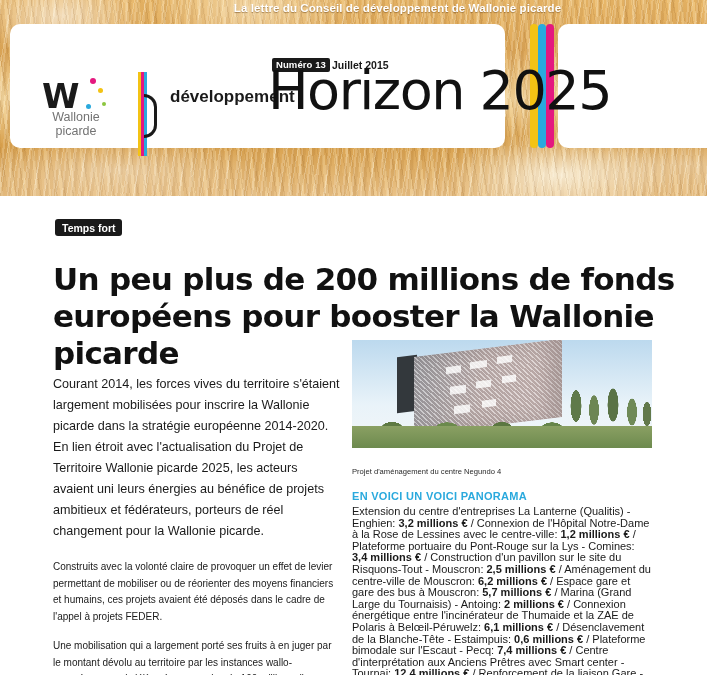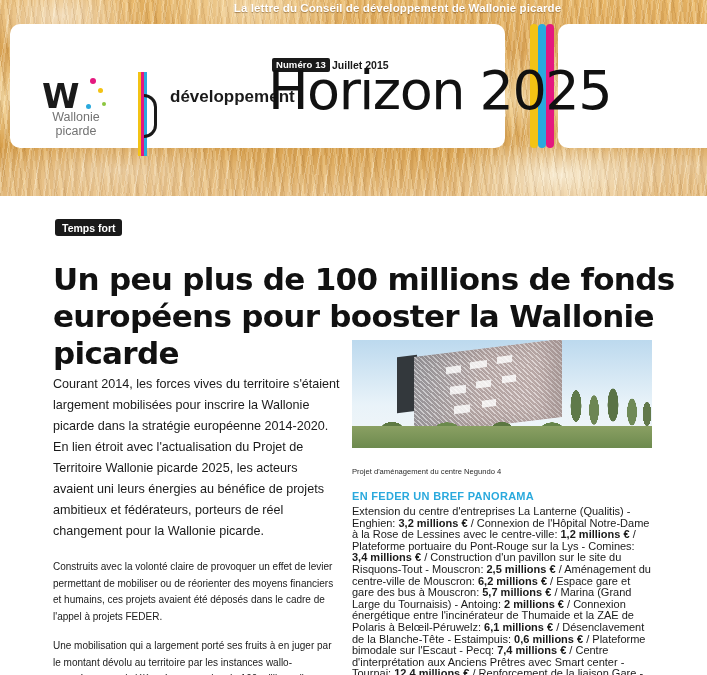--- a/index.html
+++ b/index.html
@@ -231,21 +231,21 @@
 
   <div class="panel-title"></div>
   <div class="issue-row">
     <span class="issue-badge">Numéro 13</span><span class="issue-date">Juillet 2015</span>
   </div>
   <div class="brand-title">Horizon 2025</div>
 </div>
 
 <div class="tag-tempsfort">Temps fort</div>
 
-<h1 class="headline">Un peu plus de 100 millions de fonds européens pour booster la Wallonie picarde</h1>
+<h1 class="headline">Un peu plus de 200 millions de fonds européens pour booster la Wallonie picarde</h1>
 
 <div class="col-left">
   <p class="lead-p">Courant 2014, les forces vives du territoire s'étaient largement mobilisées pour inscrire la Wallonie picarde dans la stratégie européenne 2014-2020. En lien étroit avec l'actualisation du Projet de Territoire Wallonie picarde 2025, les acteurs avaient uni leurs énergies au bénéfice de projets ambitieux et fédérateurs, porteurs de réel changement pour la Wallonie picarde.</p>
   <p class="body-p">Construits avec la volonté claire de provoquer un effet de levier permettant de mobiliser ou de réorienter des moyens financiers et humains, ces projets avaient été déposés dans le cadre de l'appel à projets FEDER.</p>
   <p class="body-p">Une mobilisation qui a largement porté ses fruits à en juger par le montant dévolu au territoire par les instances wallo-européennes qui s'élève à un peu plus de 100 millions d'euros.</p>
 
 </div>
 
 <div class="col-right">
   <div class="figure">
@@ -261,16 +261,16 @@
       <span class="win" style="left:40px;top:54px;width:16px;height:8px;"></span>
       <span class="win" style="left:68px;top:52px;width:14px;height:7px;"></span>
     </div>
     <div class="fig-trees"></div>
     <div class="fig-bush"></div>
     <div class="fig-ground"></div>
   </div>
 
   <div class="fig-caption">Projet d'aménagement du centre Negundo 4</div>
 
-  <div class="panorama-title">EN FEDER UN BREF PANORAMA</div>
+  <div class="panorama-title">EN VOICI UN VOICI PANORAMA</div>
 
   <div class="panorama-body">Extension du centre d'entreprises La Lanterne (Qualitis) - Enghien: <b>3,2 millions €</b> / Connexion de l'Hôpital Notre-Dame à la Rose de Lessines avec le centre-ville: <b>1,2 millions €</b> / Plateforme portuaire du Pont-Rouge sur la Lys - Comines: <b>3,4 millions €</b> / Construction d'un pavillon sur le site du Risquons-Tout - Mouscron: <b>2,5 millions €</b> / Aménagement du centre-ville de Mouscron: <b>6,2 millions €</b> / Espace gare et gare des bus à Mouscron: <b>5,7 millions €</b> / Marina (Grand Large du Tournaisis) - Antoing: <b>2 millions €</b> / Connexion énergétique entre l'incinérateur de Thumaide et la ZAE de Polaris à Belœil-Péruwelz: <b>6,1 millions €</b> / Désenclavement de la Blanche-Tête - Estaimpuis: <b>0,6 millions €</b> / Plateforme bimodale sur l'Escaut - Pecq: <b>7,4 millions €</b> / Centre d'interprétation aux Anciens Prêtres avec Smart center - Tournai: <b>12,4 millions €</b> / Renforcement de la liaison Gare - Rue Royale Quartier cathédral: <b>8,5 millions €</b> / Reconditionnement de Tournai-expo: <b>6,9 millions €</b> / Aménagement du centre Negundo 4: <b>9,1</b></div>
 </div>
 
 </body></html>

